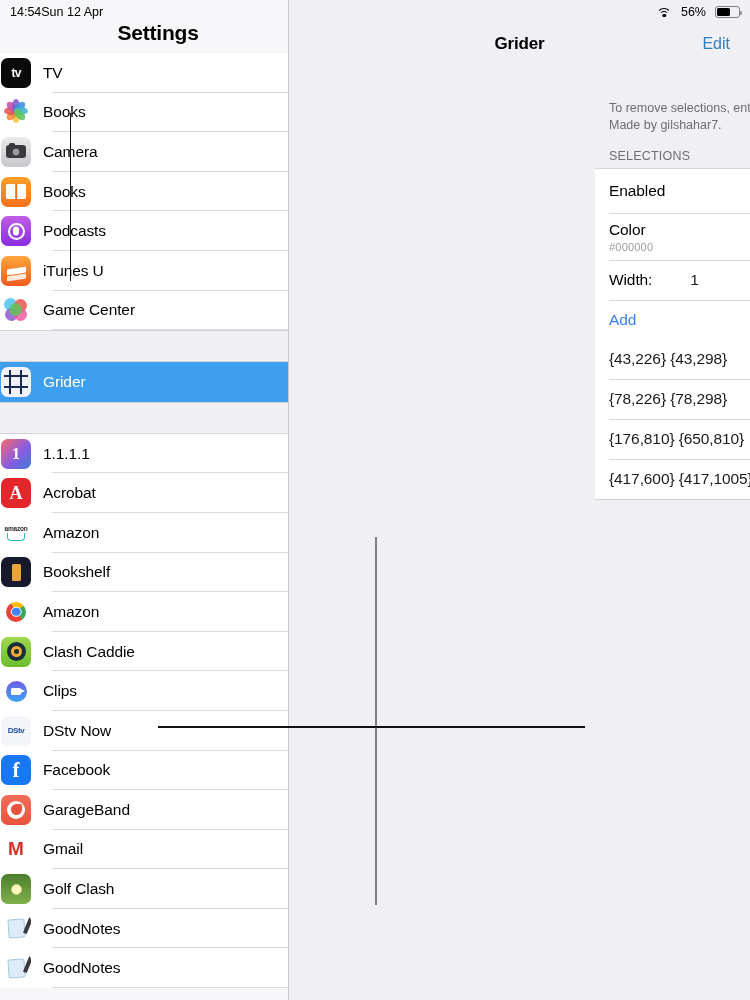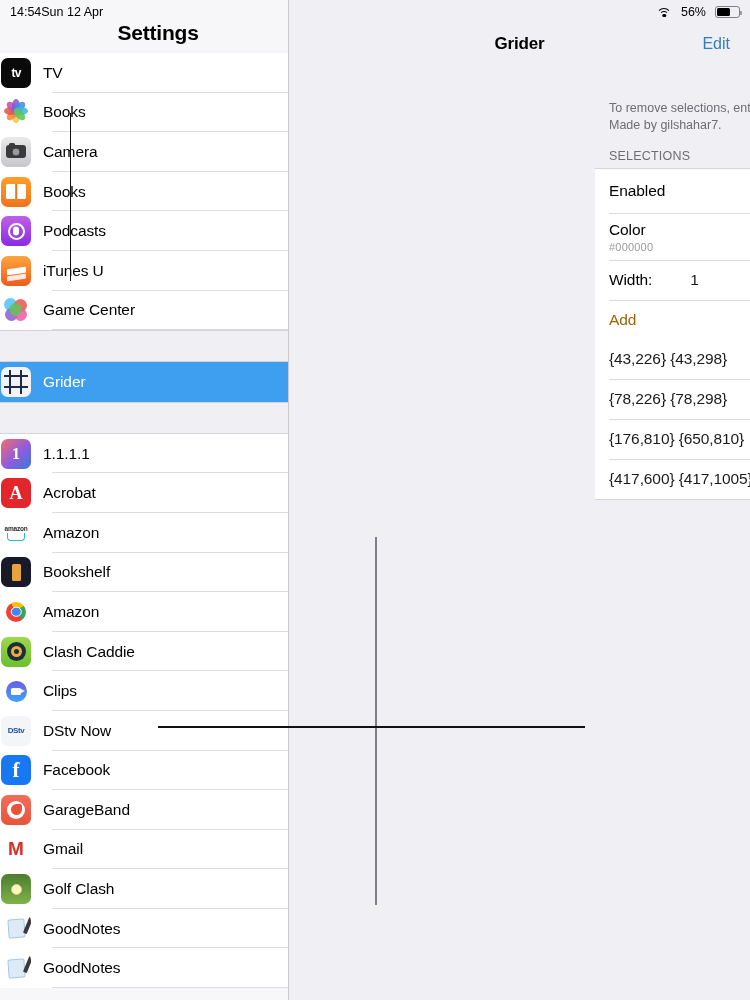--- a/index.html
+++ b/index.html
@@ -193,21 +193,21 @@
   }
   .card-row {
     position:relative; display:flex; align-items:center;
     padding:0 16px 0 14px; min-height:39px;
   }
   .card-row + .card-row::before {
     content:""; position:absolute; left:14px; right:0; top:0; height:1px; background:#DCDCE0;
   }
   .row-label { font-size:15.5px; color:#000; letter-spacing:-0.1px; }
   .row-sub { font-size:11px; color:#9A9AA0; margin-top:2px; letter-spacing:0.2px; }
-  .row-link { font-size:15.5px; color:#a16207; letter-spacing:-0.1px; }
+  .row-link { font-size:15.5px; color:#3b82f6; letter-spacing:-0.1px; }
   .row-mono { font-size:15.5px; color:#1A1A1C; letter-spacing:-0.1px; }
   .width-value { margin-left:38px; }
 
   
   #grid-overlay { position:absolute; left:0; top:0; width:750px; height:1000px; pointer-events:none; z-index:30; }
   .gline { position:absolute; background:#7E7E86; }
 </style>
 </head>
 <body>
 

